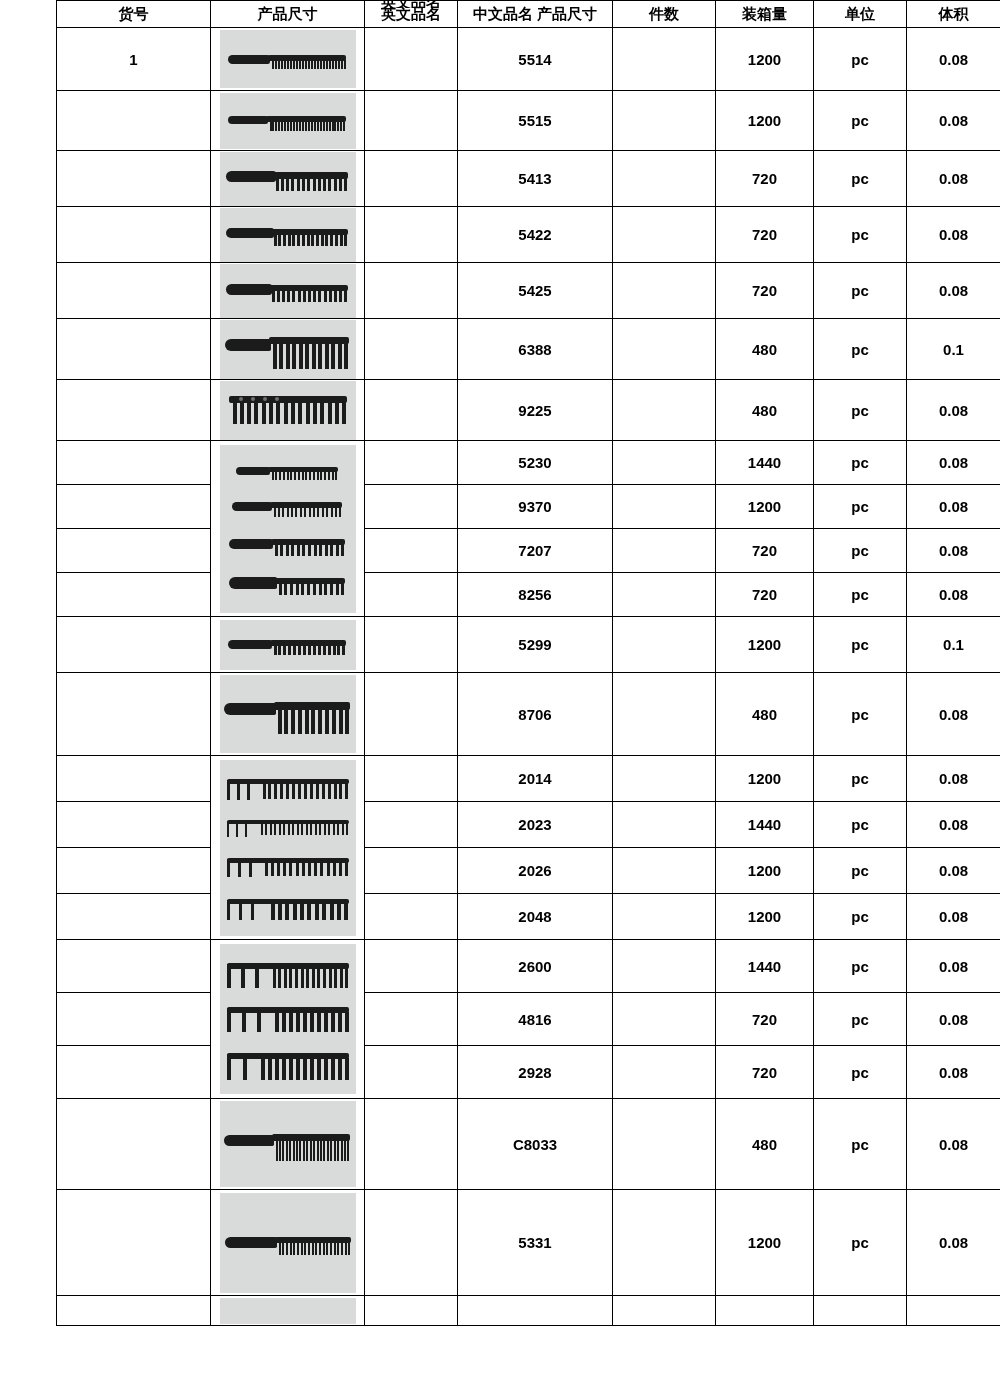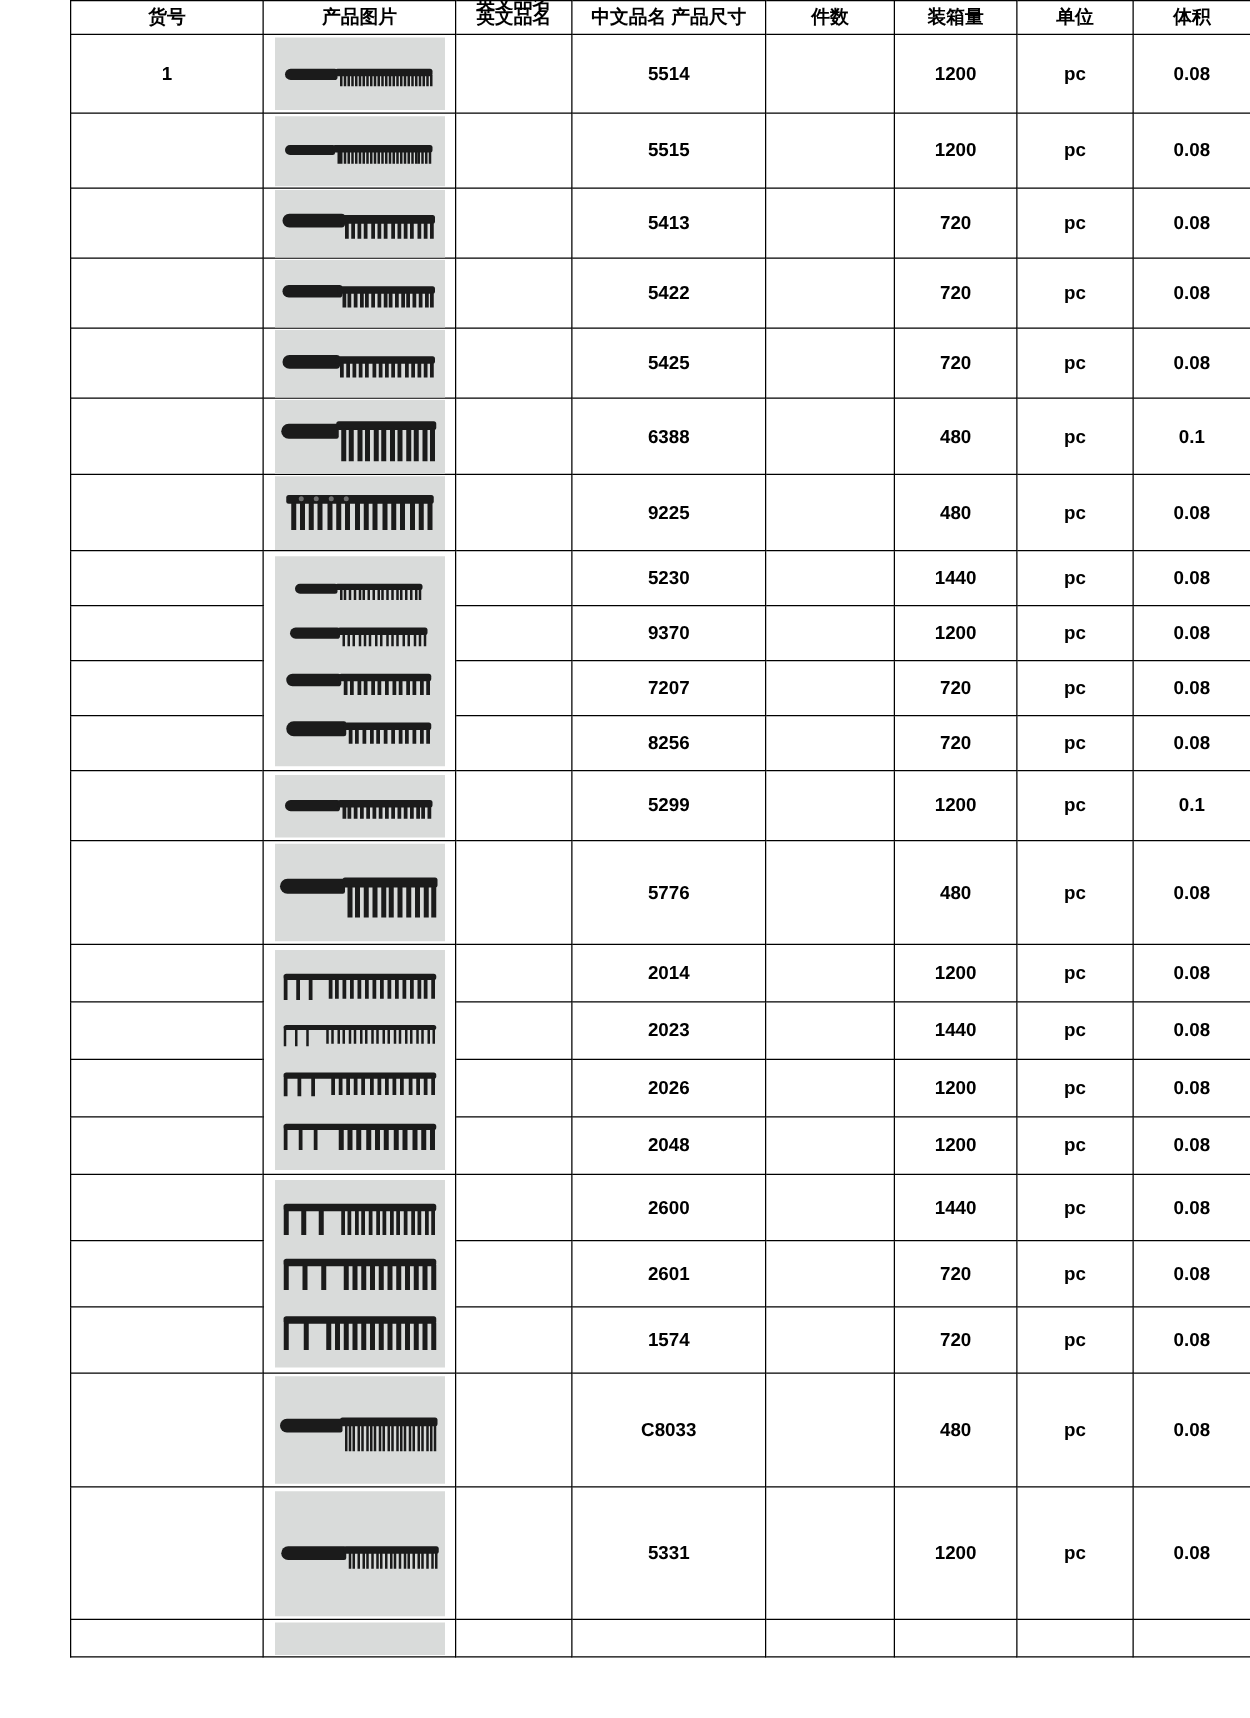--- a/index.html
+++ b/index.html
@@ -135,21 +135,21 @@
       <col style="width:93px">
       <col style="width:155px">
       <col style="width:103px">
       <col style="width:98px">
       <col style="width:93px">
       <col style="width:94px">
     </colgroup>
     <thead>
       <tr>
         <th>货号</th>
-        <th>产品图片</th>
+        <th>产品尺寸</th>
         <th class="hdr-overflow">
           <div class="clip">英文品名</div>
           <span>英文品名</span>
         </th>
         <th>中文品名 产品尺寸</th>
         <th>件数</th>
         <th>装箱量</th>
         <th>单位</th>
         <th>体积</th>
       </tr>
@@ -619,21 +619,21 @@
                     <i style="height:25px;width:4px"></i>
                     <i style="height:25px;width:4px"></i>
                     <i style="height:25px;width:4px"></i>
                     <i style="height:25px;width:4px"></i>
                 </div>
               </div>
             </div>
           </div>
         </td>
         <td class="blank"></td>
-        <td class="code">5776</td>
+        <td class="code">8706</td>
         <td class="blank"></td>
         <td class="num">480</td>
         <td class="num">pc</td>
         <td class="num">0.08</td>
       </tr>
 
       <tr style="height:46px">
         <td class="code"></td>
         <td class="photo" rowspan="4">
           <div class="photo-wrap">
@@ -840,30 +840,30 @@
         <td class="blank"></td>
         <td class="code">2600</td>
         <td class="blank"></td>
         <td class="num">1440</td>
         <td class="num">pc</td>
         <td class="num">0.08</td>
       </tr>
       <tr style="height:53px">
         <td class="code"></td>
         <td class="blank"></td>
-        <td class="code">2601</td>
+        <td class="code">4816</td>
         <td class="blank"></td>
         <td class="num">720</td>
         <td class="num">pc</td>
         <td class="num">0.08</td>
       </tr>
       <tr style="height:53px">
         <td class="code"></td>
         <td class="blank"></td>
-        <td class="code">1574</td>
+        <td class="code">2928</td>
         <td class="blank"></td>
         <td class="num">720</td>
         <td class="num">pc</td>
         <td class="num">0.08</td>
       </tr>
 
       <tr style="height:91px">
         <td class="code"></td>
         <td class="photo">
           <div class="photo-wrap">

